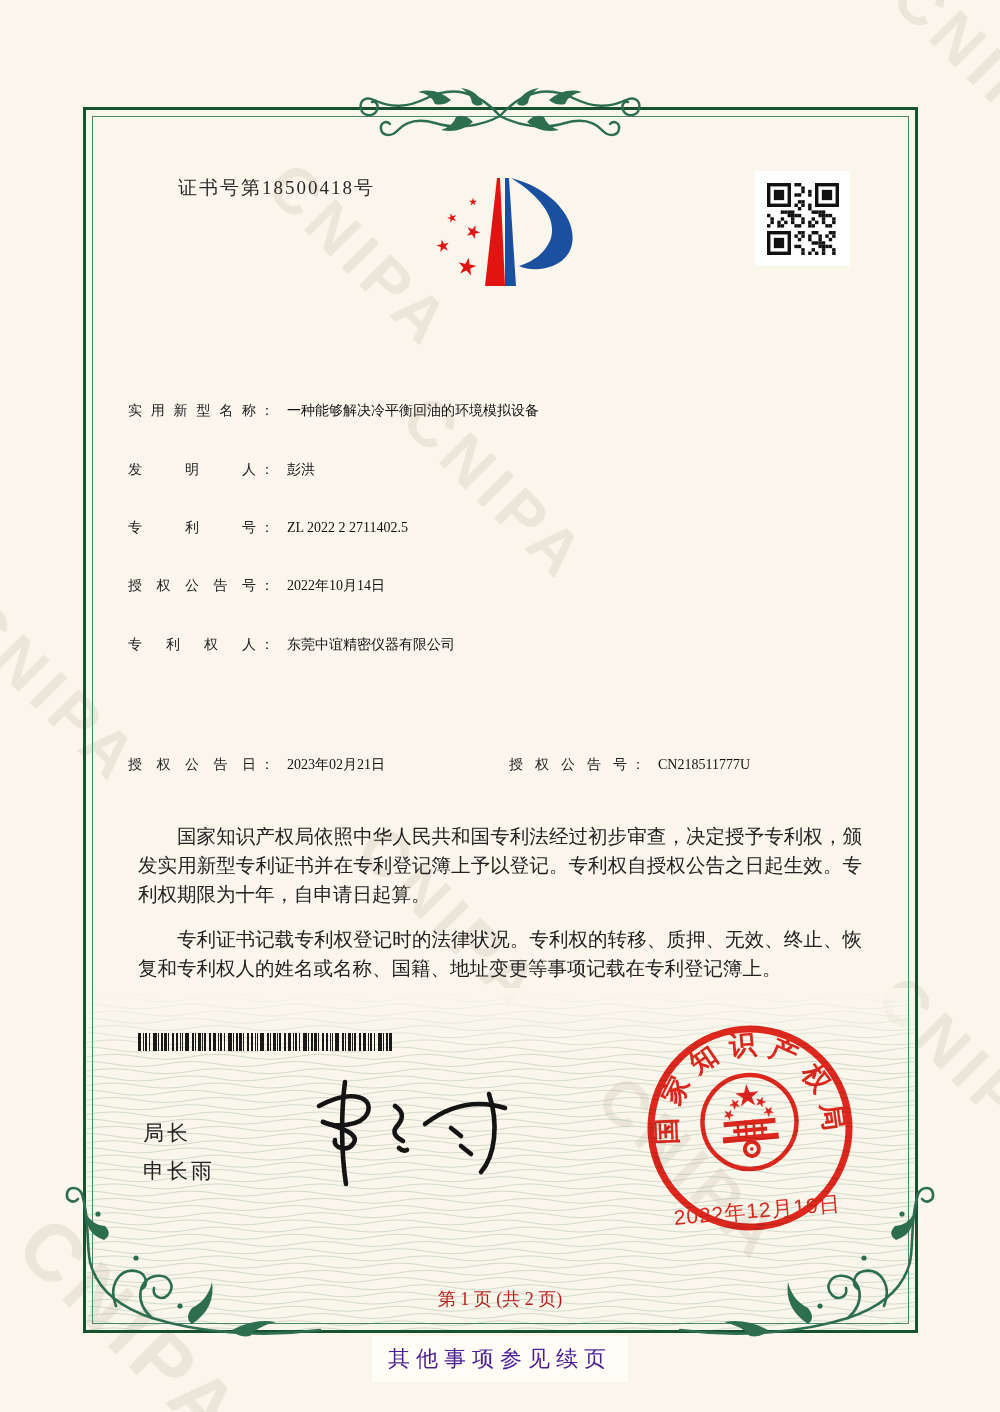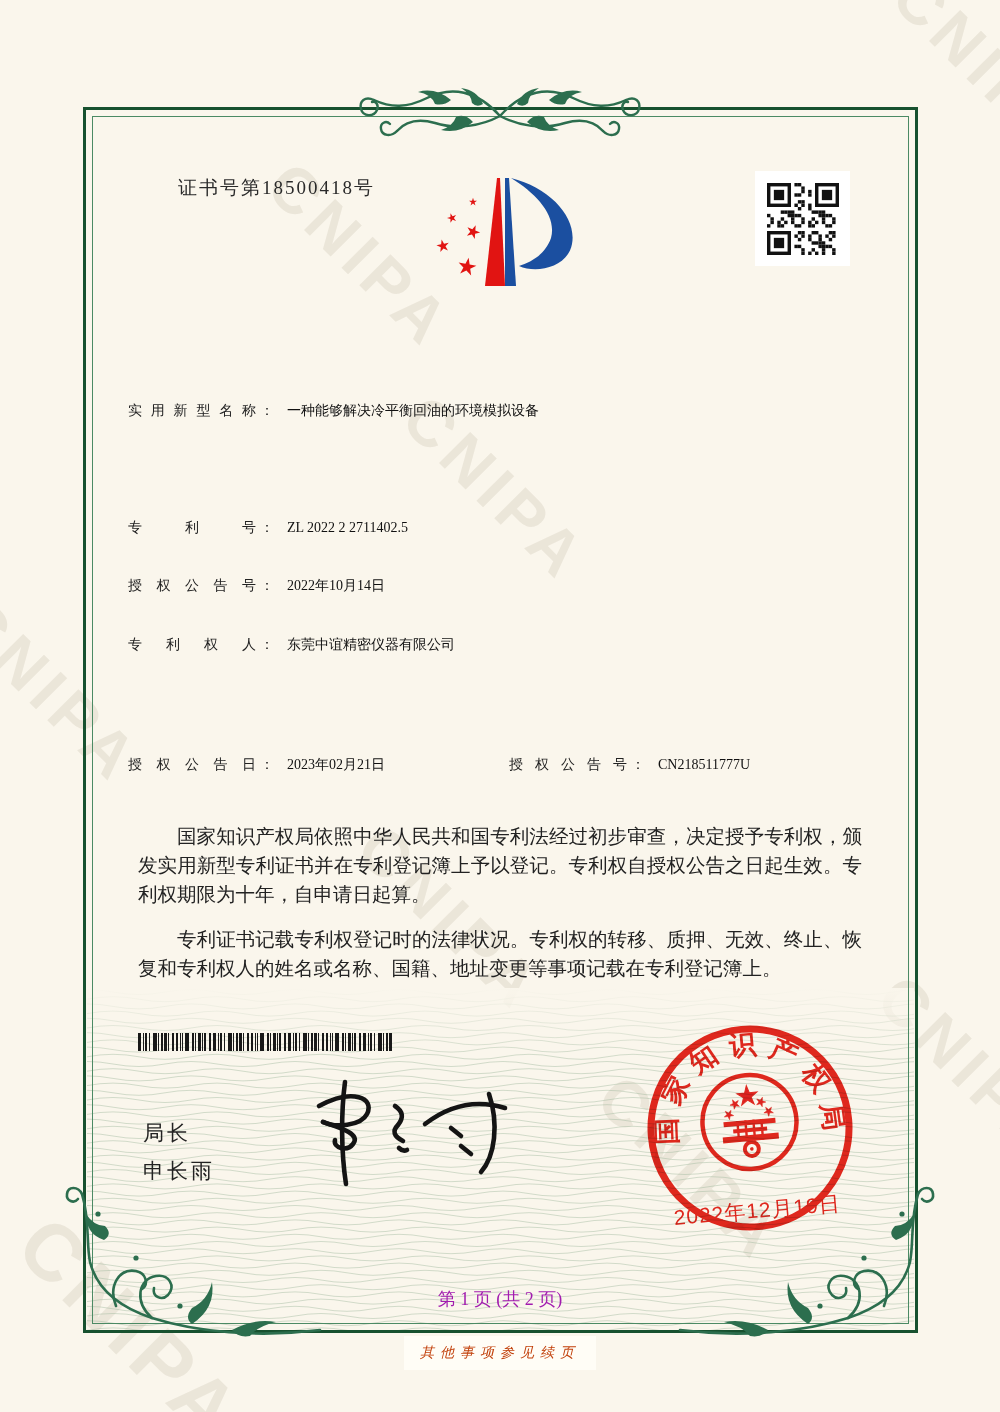--- a/index.html
+++ b/index.html
@@ -53,24 +53,24 @@
   .barcode{position:absolute; left:138px; top:1033px; width:258px; height:18px; z-index:4; font-size:0;}
   .barcode i{display:inline-block; height:100%; background:#191919;}
   .signer-title{position:absolute; left:143px; top:1119px; z-index:4;
     font-family:"Liberation Sans", sans-serif; font-size:21px; letter-spacing:3px; color:#222;}
   .signer-name{position:absolute; left:143px; top:1157px; z-index:4;
     font-family:"Liberation Sans", sans-serif; font-size:21px; letter-spacing:3px; color:#222;}
   .signature{position:absolute; left:283px; top:1072px; z-index:5;}
   .seal{position:absolute; left:644px; top:1022px; z-index:6; mix-blend-mode:multiply;}
   
   .page-info{position:absolute; left:0; top:1287px; width:1000px; z-index:4;
-    text-align:center; font-size:18px; color:#a21caf;}
+    text-align:center; font-size:18px; color:#b91c1c;}
   .cont-note{position:absolute; left:0; top:1336px; width:1000px; z-index:4; text-align:center;}
   .cont-note span{display:inline-block; background:#fffdf6; padding:8px 16px;
-    font-size:14px; letter-spacing:6px; color:#c2410c;font-style:italic;}
+    font-size:22px; letter-spacing:6px; color:#4c1d95;}
 </style>
 </head>
 <body>
 
 <div class="page">
 
   <div class="wm" style="left:360px; top:255px;">CNIPA</div>
   <div class="wm" style="left:495px; top:488px;">CNIPA</div>
   <div class="wm" style="left:48px;  top:690px;">CNIPA</div>
   <div class="wm" style="left:450px; top:918px;">CNIPA</div>
@@ -288,20 +288,23 @@
         <rect x="0" y="47.6" width="23.8" height="23.8" fill="#111"></rect>
         <rect x="3.4" y="51" width="17" height="17" fill="#fff"></rect>
         <rect x="6.8" y="54.4" width="10.2" height="10.2" fill="#111"></rect>
       </svg>
   </div>
 
 
   <div class="field-row" style="top:402px;">
     <span class="flabel">实用新型名称</span><span class="fcolon">：</span><span class="fvalue">一种能够解决冷平衡回油的环境模拟设备</span>
   </div>
+  <div class="field-row" style="top:461px;">
+    <span class="flabel">发明人</span><span class="fcolon">：</span><span class="fvalue">彭洪</span>
+  </div>
   <div class="field-row" style="top:519px;">
     <span class="flabel">专利号</span><span class="fcolon">：</span><span class="fvalue">ZL 2022 2 2711402.5</span>
   </div>
   <div class="field-row" style="top:577px;">
     <span class="flabel">授权公告号</span><span class="fcolon">：</span><span class="fvalue">2022年10月14日</span>
   </div>
   <div class="field-row" style="top:636px;">
     <span class="flabel">专利权人</span><span class="fcolon">：</span><span class="fvalue">东莞中谊精密仪器有限公司</span>
   </div>
   <div class="field-row" style="top:756px;">

